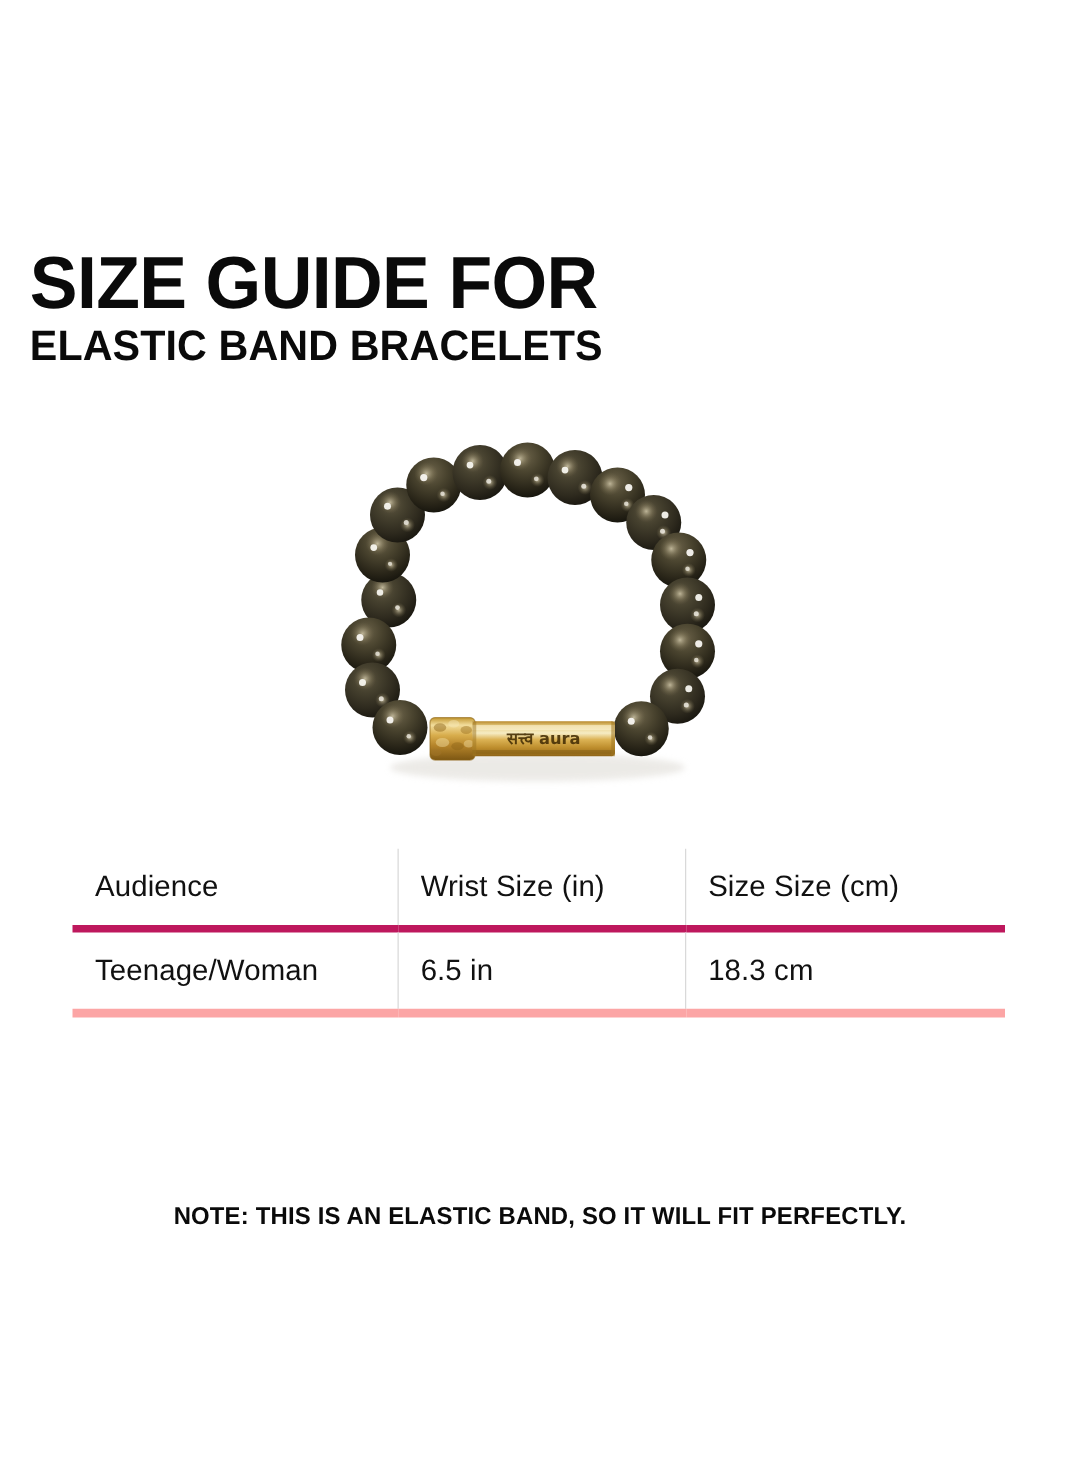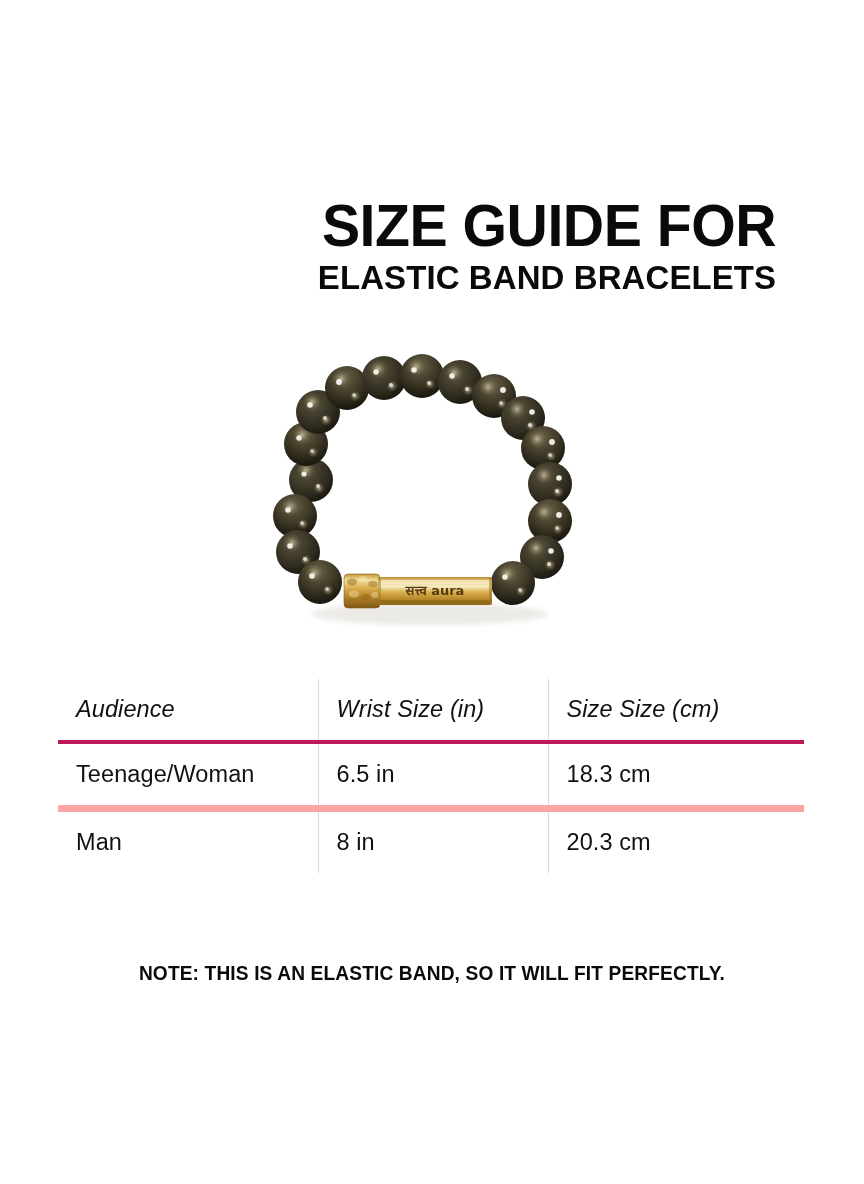--- a/index.html
+++ b/index.html
@@ -13,24 +13,24 @@
     height: 1184px;
     position: relative;
     font-family: "Liberation Sans", sans-serif;
     color: #000000;
     overflow: hidden;
   }
 
   
   #title-block {
     position: absolute;
-    left: 0;
+    left: 12px;
     top: 196px;
     width: 788px;
-    text-align: right;
+    text-align: left;
   }
   #title-main {
     font-family: "Liberation Sans Narrow", "Liberation Sans", sans-serif;
     font-size: 59px;
     font-weight: 700;
     letter-spacing: -0.5px;
     line-height: 60px;
     transform: scaleX(0.97);
     color: #0a0a0a;
     display: block;
@@ -77,22 +77,21 @@
     font-weight: 400;
     color: #111111;
     text-align: left;
     vertical-align: middle;
     height: 61px;
     padding: 0 0 0 18px;
     letter-spacing: 0.1px;
     white-space: nowrap;
   }
   #size-table thead th {
-    border-bottom: 4px solid #be185d;
-    font-style: italic;
+    border-bottom: 6px solid #be185d;
   }
   #size-table tbody tr.row-mid td {
     border-bottom: 7px solid #fca5a5;
   }
   
   #size-table th.div,
   #size-table td.div {
     border-right: 1px solid #d9d9d9;
   }
 
@@ -332,21 +331,16 @@
       <th class="div">Wrist Size (in)</th>
       <th>Size Size (cm)</th>
     </tr>
   </thead>
   <tbody>
     <tr class="row-mid">
       <td class="div">Teenage/Woman</td>
       <td class="div">6.5 in</td>
       <td>18.3 cm</td>
     </tr>
-    <tr>
-      <td class="div">Man</td>
-      <td class="div">8 in</td>
-      <td>20.3 cm</td>
-    </tr>
   </tbody>
 </table>
 
 <div id="note">NOTE: THIS IS AN ELASTIC BAND, SO IT WILL FIT PERFECTLY.</div>
 
 </body></html>

